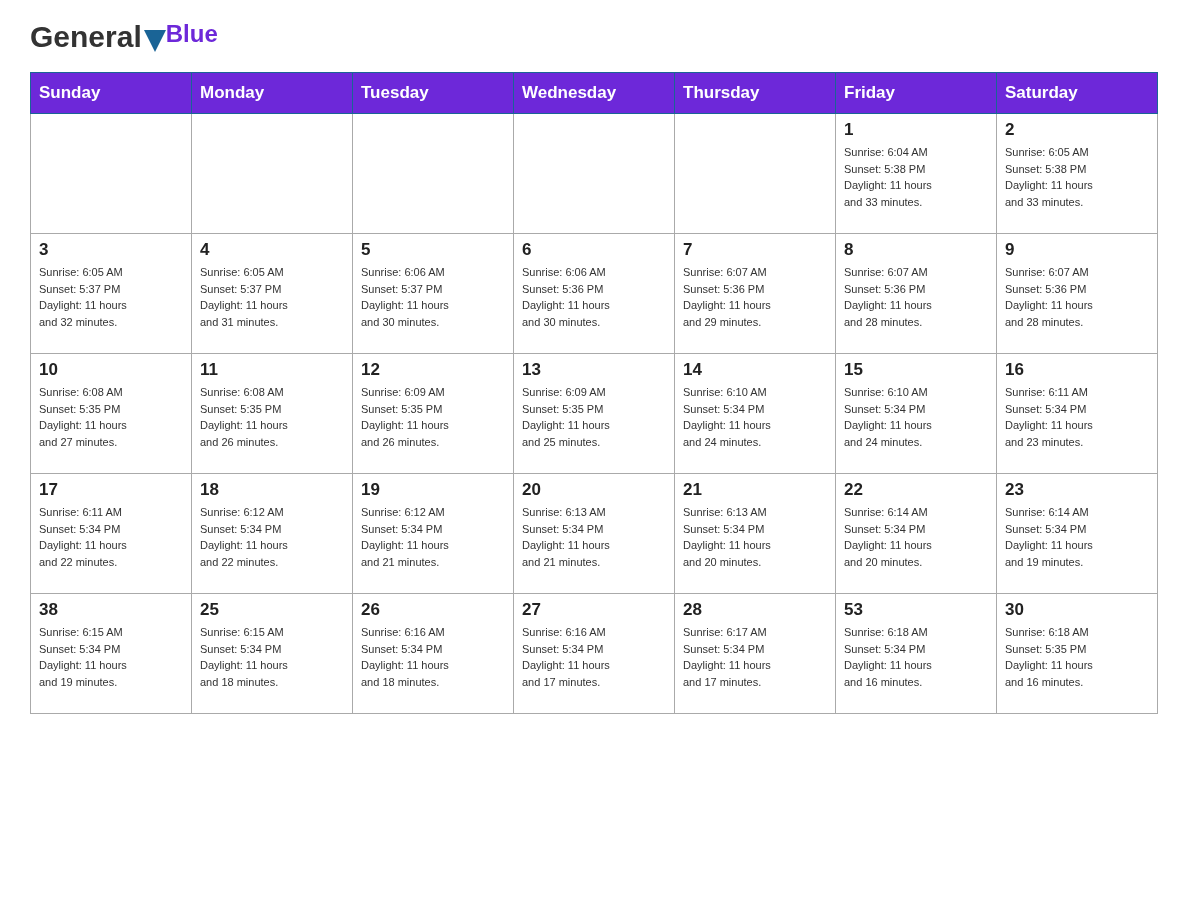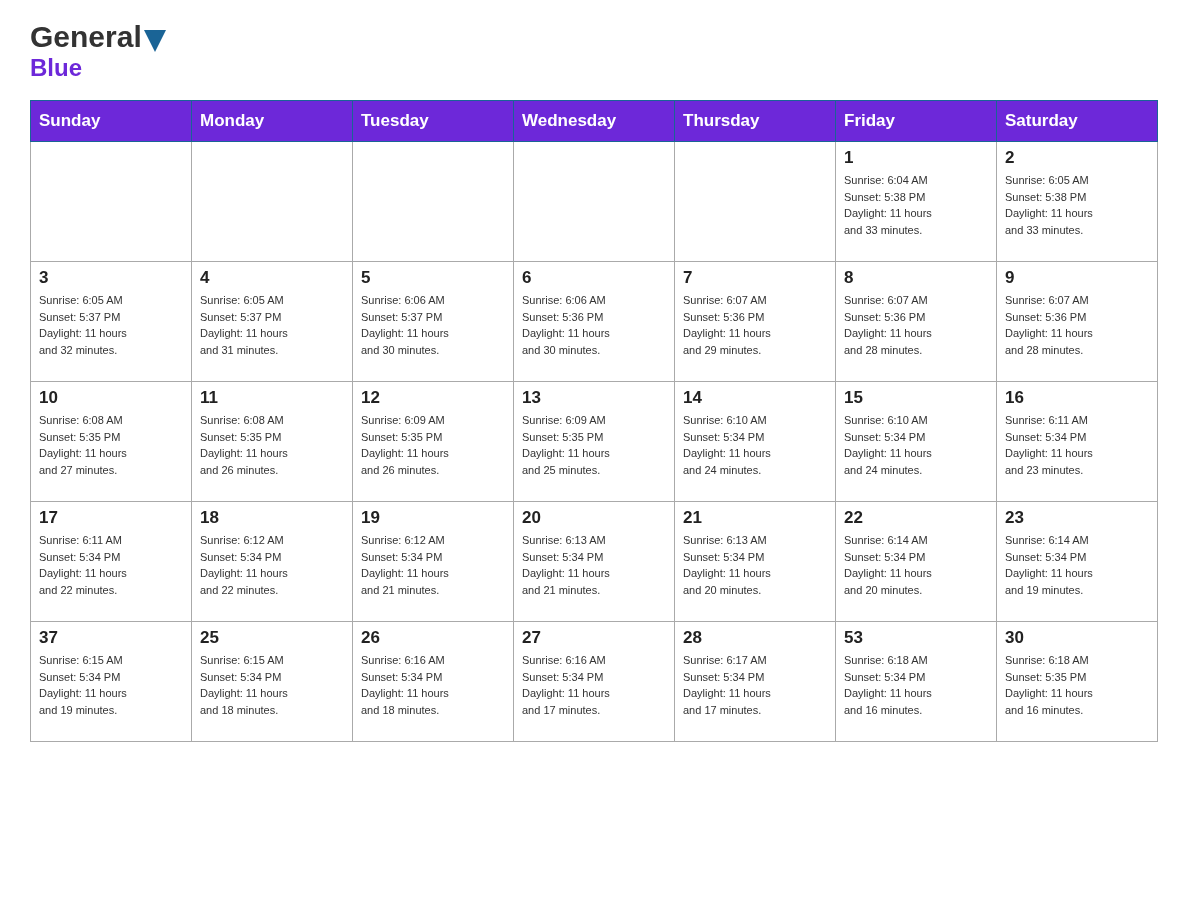--- a/index.html
+++ b/index.html
@@ -11,21 +11,21 @@
       min-height: 918px;
     }
     .header {
       display: flex;
       justify-content: space-between;
       align-items: flex-start;
       margin-bottom: 18px;
     }
     .logo {
       display: flex;
-      flex-direction: column;
+      flex-direction: row;
       align-items: flex-start;
     }
     .title-block {
       text-align: right;
     }
     .month-year {
       font-size: 52px;
       font-weight: bold;
       color: #222;
       line-height: 1.1;
@@ -217,21 +217,21 @@
           <span class="day-num">22</span>
           <div class="day-info">Sunrise: 6:14 AM<br>Sunset: 5:34 PM<br>Daylight: 11 hours<br>and 20 minutes.</div>
         </td>
         <td>
           <span class="day-num">23</span>
           <div class="day-info">Sunrise: 6:14 AM<br>Sunset: 5:34 PM<br>Daylight: 11 hours<br>and 19 minutes.</div>
         </td>
       </tr>
       <tr>
         <td>
-          <span class="day-num">37</span>
+          <span class="day-num">38</span>
           <div class="day-info">Sunrise: 6:15 AM<br>Sunset: 5:34 PM<br>Daylight: 11 hours<br>and 19 minutes.</div>
         </td>
         <td>
           <span class="day-num">25</span>
           <div class="day-info">Sunrise: 6:15 AM<br>Sunset: 5:34 PM<br>Daylight: 11 hours<br>and 18 minutes.</div>
         </td>
         <td>
           <span class="day-num">26</span>
           <div class="day-info">Sunrise: 6:16 AM<br>Sunset: 5:34 PM<br>Daylight: 11 hours<br>and 18 minutes.</div>
         </td>

